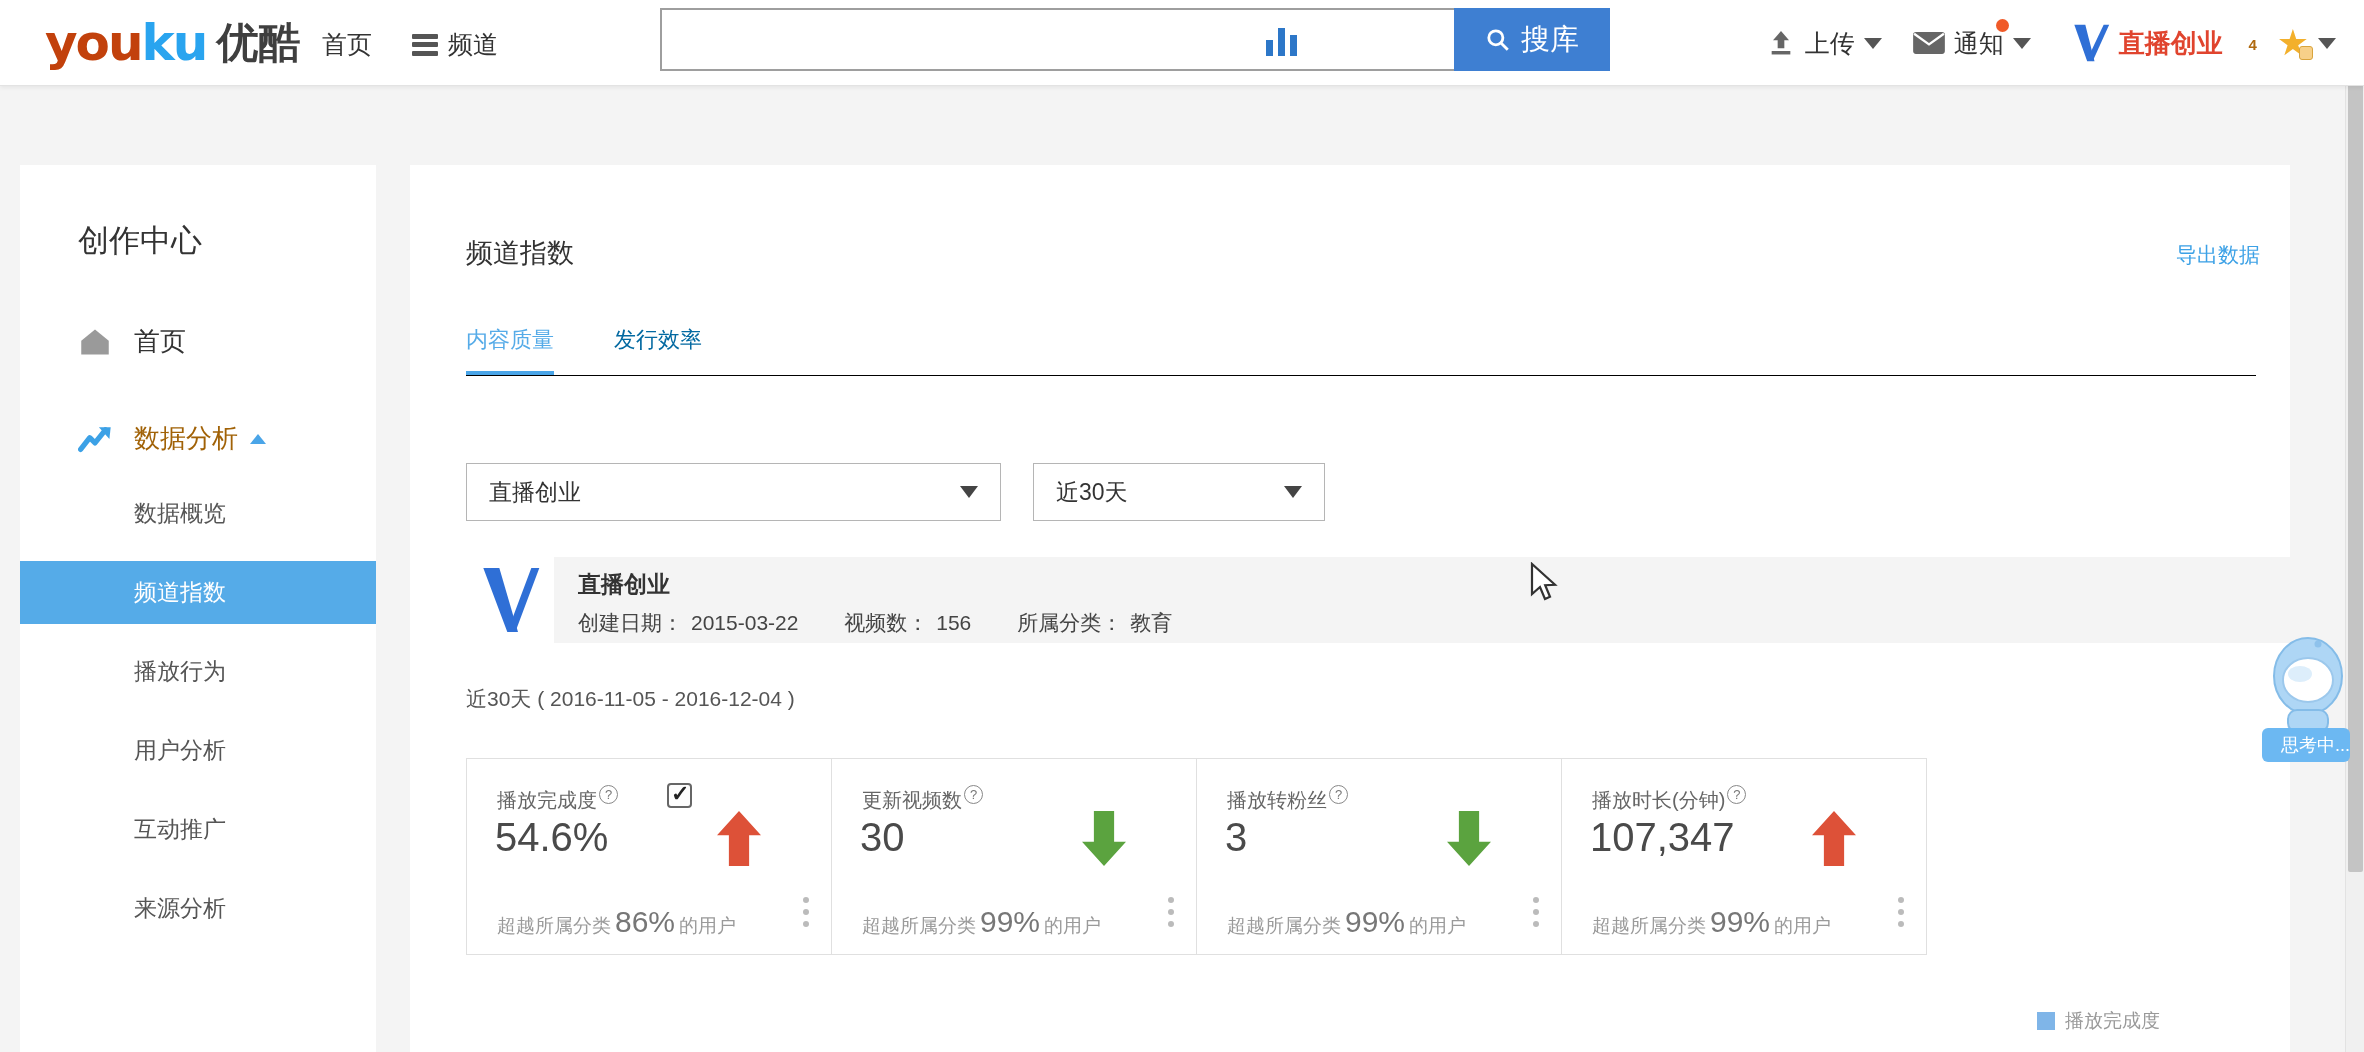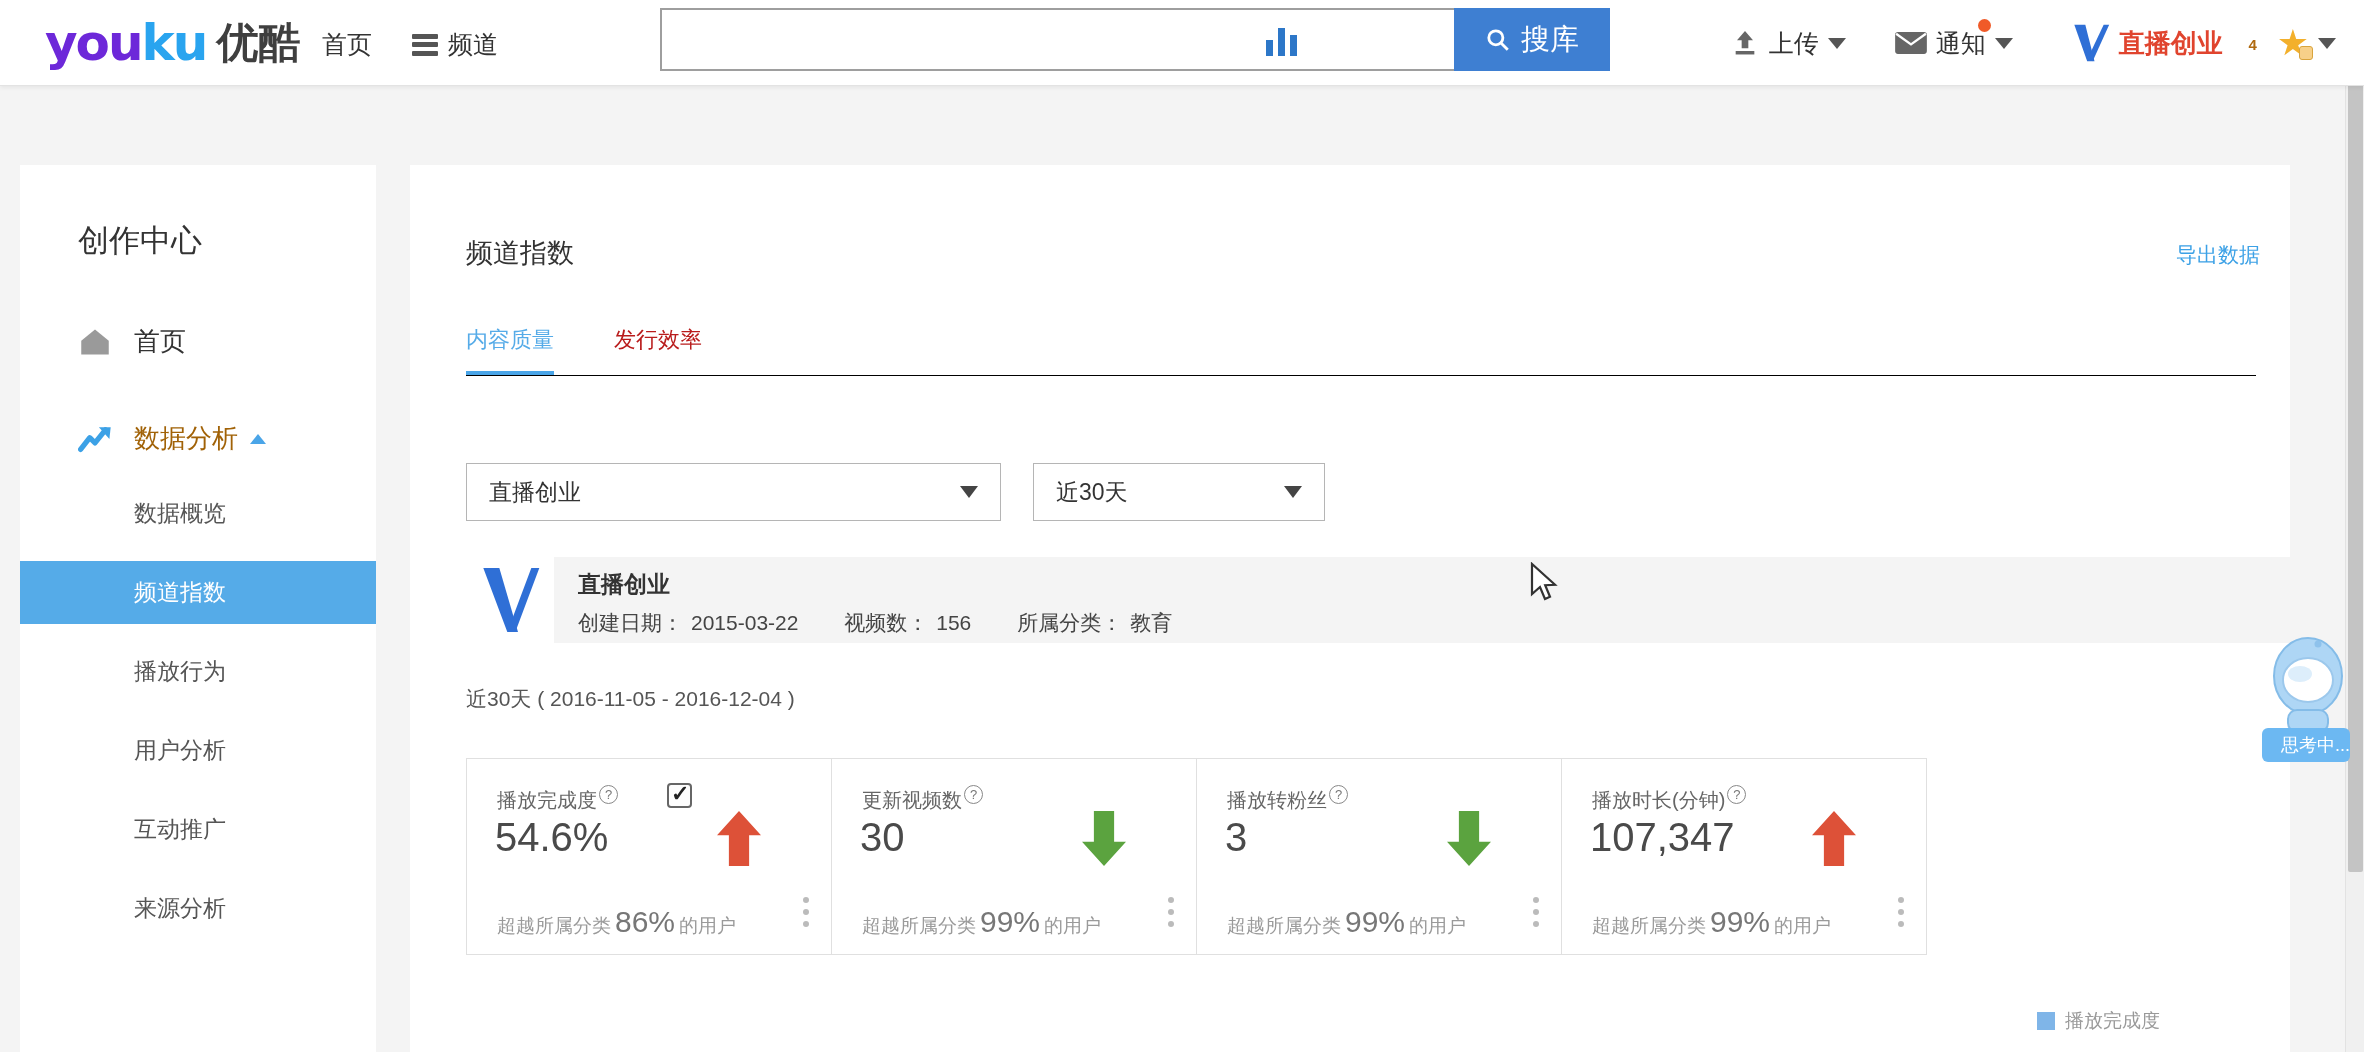--- a/index.html
+++ b/index.html
@@ -4,39 +4,39 @@
 <style>
   * { margin:0; padding:0; box-sizing:border-box; }
   html,body { width:2364px; height:1052px; overflow:hidden; background:#f4f4f4;
     font-family:"Liberation Sans", sans-serif; color:#333; }
 
   
   .header { position:absolute; left:0; top:0; width:2364px; height:86px; background:#fff;
     border-bottom:1px solid #e3e3e3; box-shadow:0 2px 4px rgba(0,0,0,.06); z-index:5; }
   .logo { position:absolute; left:45px; top:14px; display:flex; align-items:center; cursor:pointer; }
   .logo-en { font-size:50px; font-weight:bold; letter-spacing:-2px; font-family:"DejaVu Sans",sans-serif; }
-  .logo-en .p1 { color:#6d28d9; }
+  .logo-en .p1 { color:#c2410c; }
   .logo-en .p2 { color:#29a4ef; }
   .logo-cn { font-size:42px; font-weight:bold; color:#3f3f3f; margin-left:10px; }
   .nav-link { position:absolute; top:28px; font-size:25px; color:#333; cursor:pointer; display:flex; align-items:center; }
   .nav-home { left:322px; }
   .nav-channel { left:412px; }
   .hamburger { width:26px; height:22px; margin-right:10px; display:flex; flex-direction:column; justify-content:space-between; }
   .hamburger i { display:block; height:5px; background:#555; border-radius:1px; }
 
   .search-wrap { position:absolute; left:660px; top:8px; width:950px; height:63px; display:flex; }
   .search-input { flex:1; height:63px; border:2px solid #9e9e9e; border-right:none; background:#fff;
     font-size:24px; padding:0 60px 0 18px; outline:none; }
   .chart-icon { position:absolute; right:310px; top:18px; width:34px; height:30px; display:flex; align-items:flex-end; gap:5px; cursor:pointer; }
   .chart-icon i { display:block; width:7px; background:#2d77c8; }
   .chart-icon i:nth-child(1){height:16px;} .chart-icon i:nth-child(2){height:28px;} .chart-icon i:nth-child(3){height:21px;}
   .search-btn { width:156px; height:63px; background:#3e7fd2; color:#fff; font-size:29px; border:none;
     display:flex; align-items:center; justify-content:center; gap:10px; cursor:pointer; }
 
-  .hd-right { position:absolute; right:28px; top:0; height:86px; display:flex; align-items:center; gap:32px; }
+  .hd-right { position:absolute; right:28px; top:0; height:86px; display:flex; align-items:center; gap:14px; }
   .hd-item { display:flex; align-items:center; font-size:25px; color:#333; cursor:pointer; position:relative; }
   .caret-down { width:0; height:0; border-left:9px solid transparent; border-right:9px solid transparent;
     border-top:11px solid #555; margin-left:9px; }
   .caret-up-blue { width:0; height:0; border-left:8px solid transparent; border-right:8px solid transparent;
     border-bottom:10px solid #4aa5e8; margin-left:12px; }
   .red-dot { position:absolute; right:22px; top:-8px; width:13px; height:13px; border-radius:50%; background:#f05a28; }
   .user-name { color:#e0442e; font-weight:bold; font-size:26px; margin-left:8px; }
   .v-avatar { width:44px; height:44px; }
   .crown-badge { width:40px; height:34px; position:relative; margin-left:10px; }
   .crown-shape { width:40px; height:28px; background:#f6bc3e; clip-path:polygon(0 100%,0 20%,25% 55%,50% 0,75% 55%,100% 20%,100% 100%); }
@@ -52,21 +52,21 @@
   .sb-item.active-parent { color:#a16207; }
   .sb-sub { list-style:none; margin-top:26px; }
   .sb-sub li { font-size:23px; color:#555; padding:16px 0 16px 114px; margin-top:16px; cursor:pointer; }
   .sb-sub li.selected { background:#55abe8; color:#fff; }
 
   
   .main { position:absolute; left:410px; top:165px; width:1880px; height:887px; background:#fff; }
   .page-title { position:absolute; left:56px; top:70px; font-size:27px; color:#333; }
   .export-link { position:absolute; right:30px; top:76px; font-size:21px; color:#3ca1e6; cursor:pointer; }
   .tabs { position:absolute; left:56px; top:160px; width:1790px; border-bottom:1px solid #000000; display:flex; gap:60px; }
-  .tab { font-size:22px; color:#b91c1c; padding-bottom:16px; cursor:pointer; border-bottom:4px solid transparent; }
+  .tab { font-size:22px; color:#0369a1; padding-bottom:16px; cursor:pointer; border-bottom:4px solid transparent; }
   .tab.active { color:#55abe8; border-bottom-color:#4aa5e8; }
 
   .filters { position:absolute; left:56px; top:298px; display:flex; gap:32px; }
   .select { height:58px; border:1px solid #b5b5b5; background:#fff; display:flex; align-items:center;
     justify-content:space-between; padding:0 22px; font-size:23px; color:#333; cursor:pointer; }
   .select.channel { width:535px; }
   .select.range { width:292px; }
   .sel-caret { width:0; height:0; border-left:9px solid transparent; border-right:9px solid transparent; border-top:12px solid #444; }
 
   .banner { position:absolute; left:56px; top:392px; width:2210px; max-width:2210px; width:2208px; height:86px; background:#f4f4f4; }

